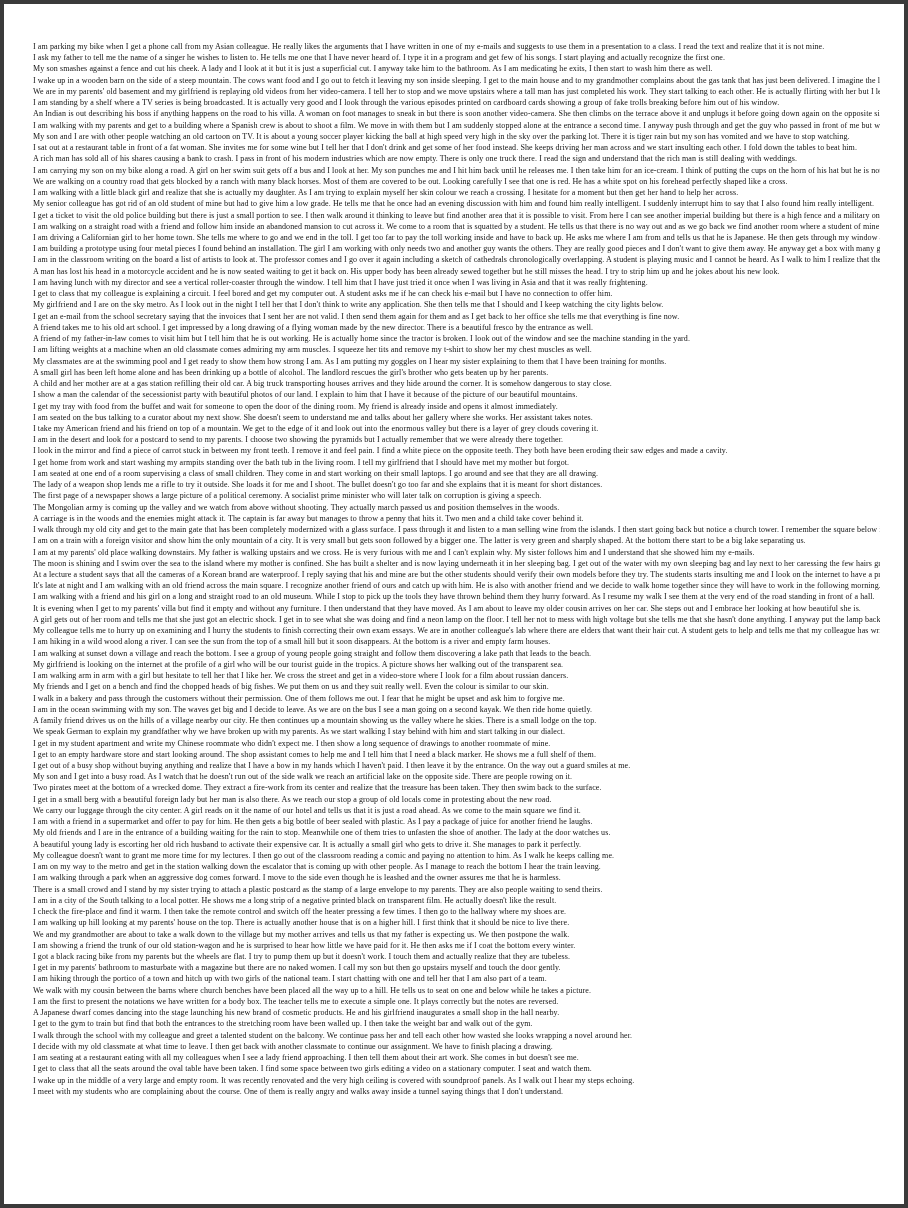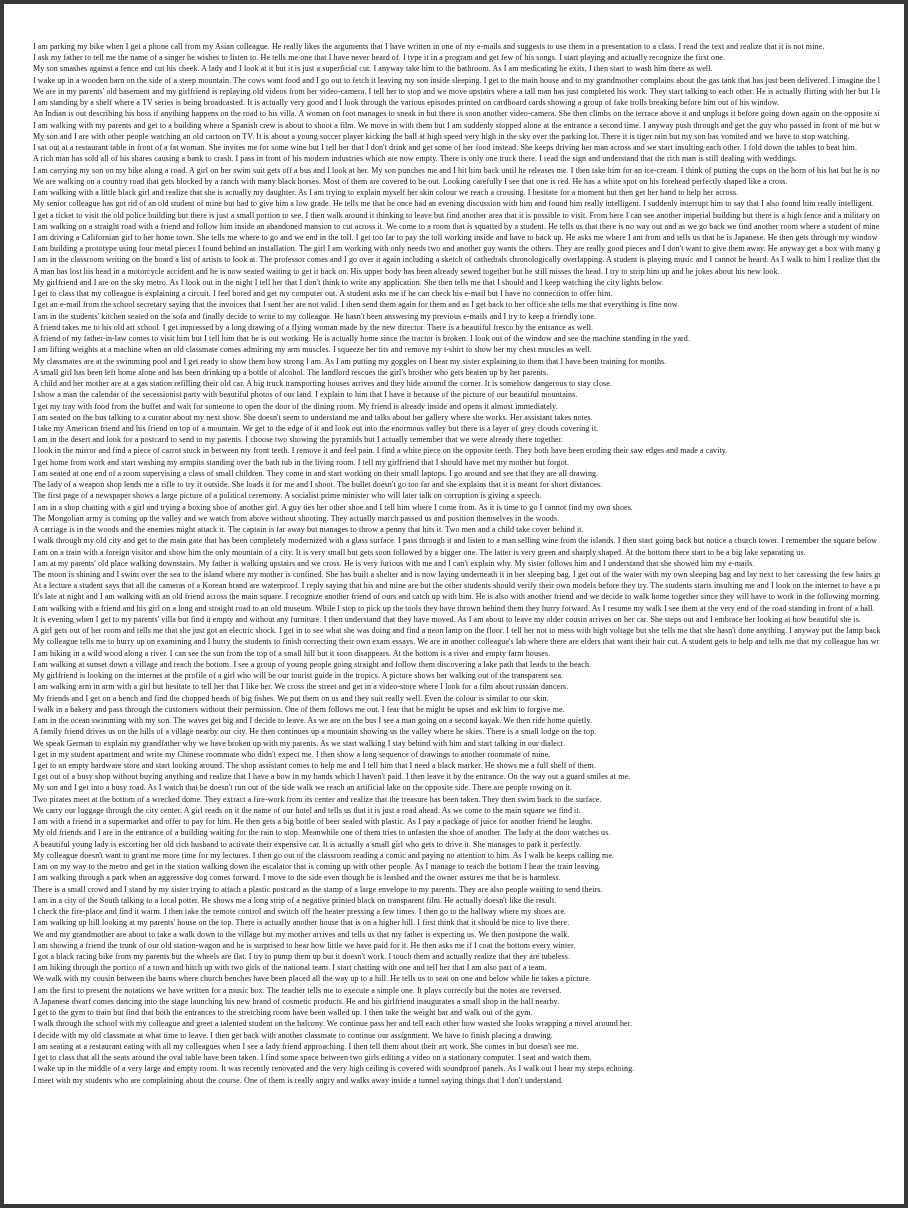--- a/index.html
+++ b/index.html
@@ -54,41 +54,40 @@
       <div class="text-line">I am carrying my son on my bike along a road. A girl on her swim suit gets off a bus and I look at her. My son punches me and I hit him back until he releases me. I then take him for an ice-cream. I think of putting the cups on the horn of his hat but he is not willing.</div>
       <div class="text-line">We are walking on a country road that gets blocked by a ranch with many black horses. Most of them are covered to be out. Looking carefully I see that one is red. He has a white spot on his forehead perfectly shaped like a cross.</div>
       <div class="text-line">I am walking with a little black girl and realize that she is actually my daughter. As I am trying to explain myself her skin colour we reach a crossing. I hesitate for a moment but then get her hand to help her across.</div>
       <div class="text-line">My senior colleague has got rid of an old student of mine but had to give him a low grade. He tells me that he once had an evening discussion with him and found him really intelligent. I suddenly interrupt him to say that I also found him really intelligent.</div>
       <div class="text-line">I get a ticket to visit the old police building but there is just a small portion to see. I then walk around it thinking to leave but find another area that it is possible to visit. From here I can see another imperial building but there is a high fence and a military on the staircase.</div>
       <div class="text-line">I am walking on a straight road with a friend and follow him inside an abandoned mansion to cut across it. We come to a room that is squatted by a student. He tells us that there is no way out and as we go back we find another room where a student of mine and his family are living.</div>
       <div class="text-line">I am driving a Californian girl to her home town. She tells me where to go and we end in the toll. I get too far to pay the toll working inside and have to back up. He asks me where I am from and tells us that he is Japanese. He then gets through my window and we drive him away with us.</div>
       <div class="text-line">I am building a prototype using four metal pieces I found behind an installation. The girl I am working with only needs two and another guy wants the others. They are really good pieces and I don't want to give them away. He anyway get a box with many good cables of all colours.</div>
       <div class="text-line">I am in the classroom writing on the board a list of artists to look at. The professor comes and I go over it again including a sketch of cathedrals chronologically overlapping. A student is playing music and I cannot be heard. As I walk to him I realize that they are seated in a cross.</div>
       <div class="text-line">A man has lost his head in a motorcycle accident and he is now seated waiting to get it back on. His upper body has been already sewed together but he still misses the head. I try to strip him up and he jokes about his new look.</div>
+      <div class="text-line">I am having lunch with my director and see a vertical roller-coaster through the window. I tell him that I have just tried it once when I was living in Asia and that it was really frightening.</div>
+      <div class="text-line">I get to class that my colleague is explaining a circuit. I feel bored and get my computer out. A student asks me if he can check his e-mail but I have no connection to offer him.</div>
       <div class="text-line">My girlfriend and I are on the sky metro. As I look out in the night I tell her that I don't think to write any application. She then tells me that I should and I keep watching the city lights below.</div>
-      <div class="text-line">I get to class that my colleague is explaining a circuit. I feel bored and get my computer out. A student asks me if he can check his e-mail but I have no connection to offer him.</div>
       <div class="text-line">I get an e-mail from the school secretary saying that the invoices that I sent her are not valid. I then send them again for them and as I get back to her office she tells me that everything is fine now.</div>
-      <div class="text-line">I am in the students' kitchen seated on the sofa and finally decide to write to my colleague. He hasn't been answering my previous e-mails and I try to keep a friendly tone.</div>
       <div class="text-line">A friend takes me to his old art school. I get impressed by a long drawing of a flying woman made by the new director. There is a beautiful fresco by the entrance as well.</div>
       <div class="text-line">A friend of my father-in-law comes to visit him but I tell him that he is out working. He is actually home since the tractor is broken. I look out of the window and see the machine standing in the yard.</div>
       <div class="text-line">I am lifting weights at a machine when an old classmate comes admiring my arm muscles. I squeeze her tits and remove my t-shirt to show her my chest muscles as well.</div>
       <div class="text-line">My classmates are at the swimming pool and I get ready to show them how strong I am. As I am putting my goggles on I hear my sister explaining to them that I have been training for months.</div>
       <div class="text-line">A small girl has been left home alone and has been drinking up a bottle of alcohol. The landlord rescues the girl's brother who gets beaten up by her parents.</div>
       <div class="text-line">A child and her mother are at a gas station refilling their old car. A big truck transporting houses arrives and they hide around the corner. It is somehow dangerous to stay close.</div>
       <div class="text-line">I show a man the calendar of the secessionist party with beautiful photos of our land. I explain to him that I have it because of the picture of our beautiful mountains.</div>
       <div class="text-line">I get my tray with food from the buffet and wait for someone to open the door of the dining room. My friend is already inside and opens it almost immediately.</div>
       <div class="text-line">I am seated on the bus talking to a curator about my next show. She doesn't seem to understand me and talks about her gallery where she works. Her assistant takes notes.</div>
       <div class="text-line">I take my American friend and his friend on top of a mountain. We get to the edge of it and look out into the enormous valley but there is a layer of grey clouds covering it.</div>
       <div class="text-line">I am in the desert and look for a postcard to send to my parents. I choose two showing the pyramids but I actually remember that we were already there together.</div>
       <div class="text-line">I look in the mirror and find a piece of carrot stuck in between my front teeth. I remove it and feel pain. I find a white piece on the opposite teeth. They both have been eroding their saw edges and made a cavity.</div>
       <div class="text-line">I get home from work and start washing my armpits standing over the bath tub in the living room. I tell my girlfriend that I should have met my mother but forgot.</div>
       <div class="text-line">I am seated at one end of a room supervising a class of small children. They come in and start working on their small laptops. I go around and see that they are all drawing.</div>
       <div class="text-line">The lady of a weapon shop lends me a rifle to try it outside. She loads it for me and I shoot. The bullet doesn't go too far and she explains that it is meant for short distances.</div>
       <div class="text-line">The first page of a newspaper shows a large picture of a political ceremony. A socialist prime minister who will later talk on corruption is giving a speech.</div>
-      <div class="text-line">I am in a shop chatting with a girl and trying a boxing shoe of another girl. A guy ties her other shoe and I tell him where I come from. As it is time to go I cannot find my own shoes.</div>
       <div class="text-line">The Mongolian army is coming up the valley and we watch from above without shooting. They actually march passed us and position themselves in the woods.</div>
       <div class="text-line">A carriage is in the woods and the enemies might attack it. The captain is far away but manages to throw a penny that hits it. Two men and a child take cover behind it.</div>
       <div class="text-line">I walk through my old city and get to the main gate that has been completely modernized with a glass surface. I pass through it and listen to a man selling wine from the islands. I then start going back but notice a church tower. I remember the square below it and decide to visit it.</div>
       <div class="text-line">I am on a train with a foreign visitor and show him the only mountain of a city. It is very small but gets soon followed by a bigger one. The latter is very green and sharply shaped. At the bottom there start to be a big lake separating us.</div>
       <div class="text-line">I am at my parents' old place walking downstairs. My father is walking upstairs and we cross. He is very furious with me and I can't explain why. My sister follows him and I understand that she showed him my e-mails.</div>
       <div class="text-line">The moon is shining and I swim over the sea to the island where my mother is confined. She has built a shelter and is now laying underneath it in her sleeping bag. I get out of the water with my own sleeping bag and lay next to her caressing the few hairs growing from her shaved head.</div>
       <div class="text-line">At a lecture a student says that all the cameras of a Korean brand are waterproof. I reply saying that his and mine are but the other students should verify their own models before they try. The students starts insulting me and I look on the internet to have a proof of it and beat him up.</div>
       <div class="text-line">It's late at night and I am walking with an old friend across the main square. I recognize another friend of ours and catch up with him. He is also with another friend and we decide to walk home together since they will have to work in the following morning.</div>
       <div class="text-line">I am walking with a friend and his girl on a long and straight road to an old museum. While I stop to pick up the tools they have thrown behind them they hurry forward. As I resume my walk I see them at the very end of the road standing in front of a hall.</div>
       <div class="text-line">It is evening when I get to my parents' villa but find it empty and without any furniture. I then understand that they have moved. As I am about to leave my older cousin arrives on her car. She steps out and I embrace her looking at how beautiful she is.</div>
@@ -101,37 +100,39 @@
       <div class="text-line">My friends and I get on a bench and find the chopped heads of big fishes. We put them on us and they suit really well. Even the colour is similar to our skin.</div>
       <div class="text-line">I walk in a bakery and pass through the customers without their permission. One of them follows me out. I fear that he might be upset and ask him to forgive me.</div>
       <div class="text-line">I am in the ocean swimming with my son. The waves get big and I decide to leave. As we are on the bus I see a man going on a second kayak. We then ride home quietly.</div>
       <div class="text-line">A family friend drives us on the hills of a village nearby our city. He then continues up a mountain showing us the valley where he skies. There is a small lodge on the top.</div>
       <div class="text-line">We speak German to explain my grandfather why we have broken up with my parents. As we start walking I stay behind with him and start talking in our dialect.</div>
       <div class="text-line">I get in my student apartment and write my Chinese roommate who didn't expect me. I then show a long sequence of drawings to another roommate of mine.</div>
       <div class="text-line">I get to an empty hardware store and start looking around. The shop assistant comes to help me and I tell him that I need a black marker. He shows me a full shelf of them.</div>
       <div class="text-line">I get out of a busy shop without buying anything and realize that I have a bow in my hands which I haven't paid. I then leave it by the entrance. On the way out a guard smiles at me.</div>
       <div class="text-line">My son and I get into a busy road. As I watch that he doesn't run out of the side walk we reach an artificial lake on the opposite side. There are people rowing on it.</div>
       <div class="text-line">Two pirates meet at the bottom of a wrecked dome. They extract a fire-work from its center and realize that the treasure has been taken. They then swim back to the surface.</div>
+      <div class="text-line">I get in a small berg with a beautiful foreign lady but her man is also there. As we reach our stop a group of old locals come in protesting about the new road.</div>
       <div class="text-line">We carry our luggage through the city center. A girl reads on it the name of our hotel and tells us that it is just a road ahead. As we come to the main square we find it.</div>
       <div class="text-line">I am with a friend in a supermarket and offer to pay for him. He then gets a big bottle of beer sealed with plastic. As I pay a package of juice for another friend he laughs.</div>
       <div class="text-line">My old friends and I are in the entrance of a building waiting for the rain to stop. Meanwhile one of them tries to unfasten the shoe of another. The lady at the door watches us.</div>
       <div class="text-line">A beautiful young lady is escorting her old rich husband to activate their expensive car. It is actually a small girl who gets to drive it. She manages to park it perfectly.</div>
       <div class="text-line">My colleague doesn't want to grant me more time for my lectures. I then go out of the classroom reading a comic and paying no attention to him. As I walk he keeps calling me.</div>
       <div class="text-line">I am on my way to the metro and get in the station walking down the escalator that is coming up with other people. As I manage to reach the bottom I hear the train leaving.</div>
       <div class="text-line">I am walking through a park when an aggressive dog comes forward. I move to the side even though he is leashed and the owner assures me that he is harmless.</div>
       <div class="text-line">There is a small crowd and I stand by my sister trying to attach a plastic postcard as the stamp of a large envelope to my parents. They are also people waiting to send theirs.</div>
       <div class="text-line">I am in a city of the South talking to a local potter. He shows me a long strip of a negative printed black on transparent film. He actually doesn't like the result.</div>
       <div class="text-line">I check the fire-place and find it warm. I then take the remote control and switch off the heater pressing a few times. I then go to the hallway where my shoes are.</div>
       <div class="text-line">I am walking up hill looking at my parents' house on the top. There is actually another house that is on a higher hill. I first think that it should be nice to live there.</div>
       <div class="text-line">We and my grandmother are about to take a walk down to the village but my mother arrives and tells us that my father is expecting us. We then postpone the walk.</div>
       <div class="text-line">I am showing a friend the trunk of our old station-wagon and he is surprised to hear how little we have paid for it. He then asks me if I coat the bottom every winter.</div>
       <div class="text-line">I got a black racing bike from my parents but the wheels are flat. I try to pump them up but it doesn't work. I touch them and actually realize that they are tubeless.</div>
+      <div class="text-line">I get in my parents' bathroom to masturbate with a magazine but there are no naked women. I call my son but then go upstairs myself and touch the door gently.</div>
       <div class="text-line">I am hiking through the portico of a town and hitch up with two girls of the national team. I start chatting with one and tell her that I am also part of a team.</div>
       <div class="text-line">We walk with my cousin between the barns where church benches have been placed all the way up to a hill. He tells us to seat on one and below while he takes a picture.</div>
-      <div class="text-line">I am the first to present the notations we have written for a music box. The teacher tells me to execute a simple one. It plays correctly but the notes are reversed.</div>
+      <div class="text-line">I am the first to present the notations we have written for a body box. The teacher tells me to execute a simple one. It plays correctly but the notes are reversed.</div>
       <div class="text-line">A Japanese dwarf comes dancing into the stage launching his new brand of cosmetic products. He and his girlfriend inaugurates a small shop in the hall nearby.</div>
       <div class="text-line">I get to the gym to train but find that both the entrances to the stretching room have been walled up. I then take the weight bar and walk out of the gym.</div>
       <div class="text-line">I walk through the school with my colleague and greet a talented student on the balcony. We continue pass her and tell each other how wasted she looks wrapping a novel around her.</div>
       <div class="text-line">I decide with my old classmate at what time to leave. I then get back with another classmate to continue our assignment. We have to finish placing a drawing.</div>
       <div class="text-line">I am seating at a restaurant eating with all my colleagues when I see a lady friend approaching. I then tell them about their art work. She comes in but doesn't see me.</div>
       <div class="text-line">I get to class that all the seats around the oval table have been taken. I find some space between two girls editing a video on a stationary computer. I seat and watch them.</div>
       <div class="text-line">I wake up in the middle of a very large and empty room. It was recently renovated and the very high ceiling is covered with soundproof panels. As I walk out I hear my steps echoing.</div>
       <div class="text-line">I meet with my students who are complaining about the course. One of them is really angry and walks away inside a tunnel saying things that I don't understand.</div>
     </div>
 </div>

